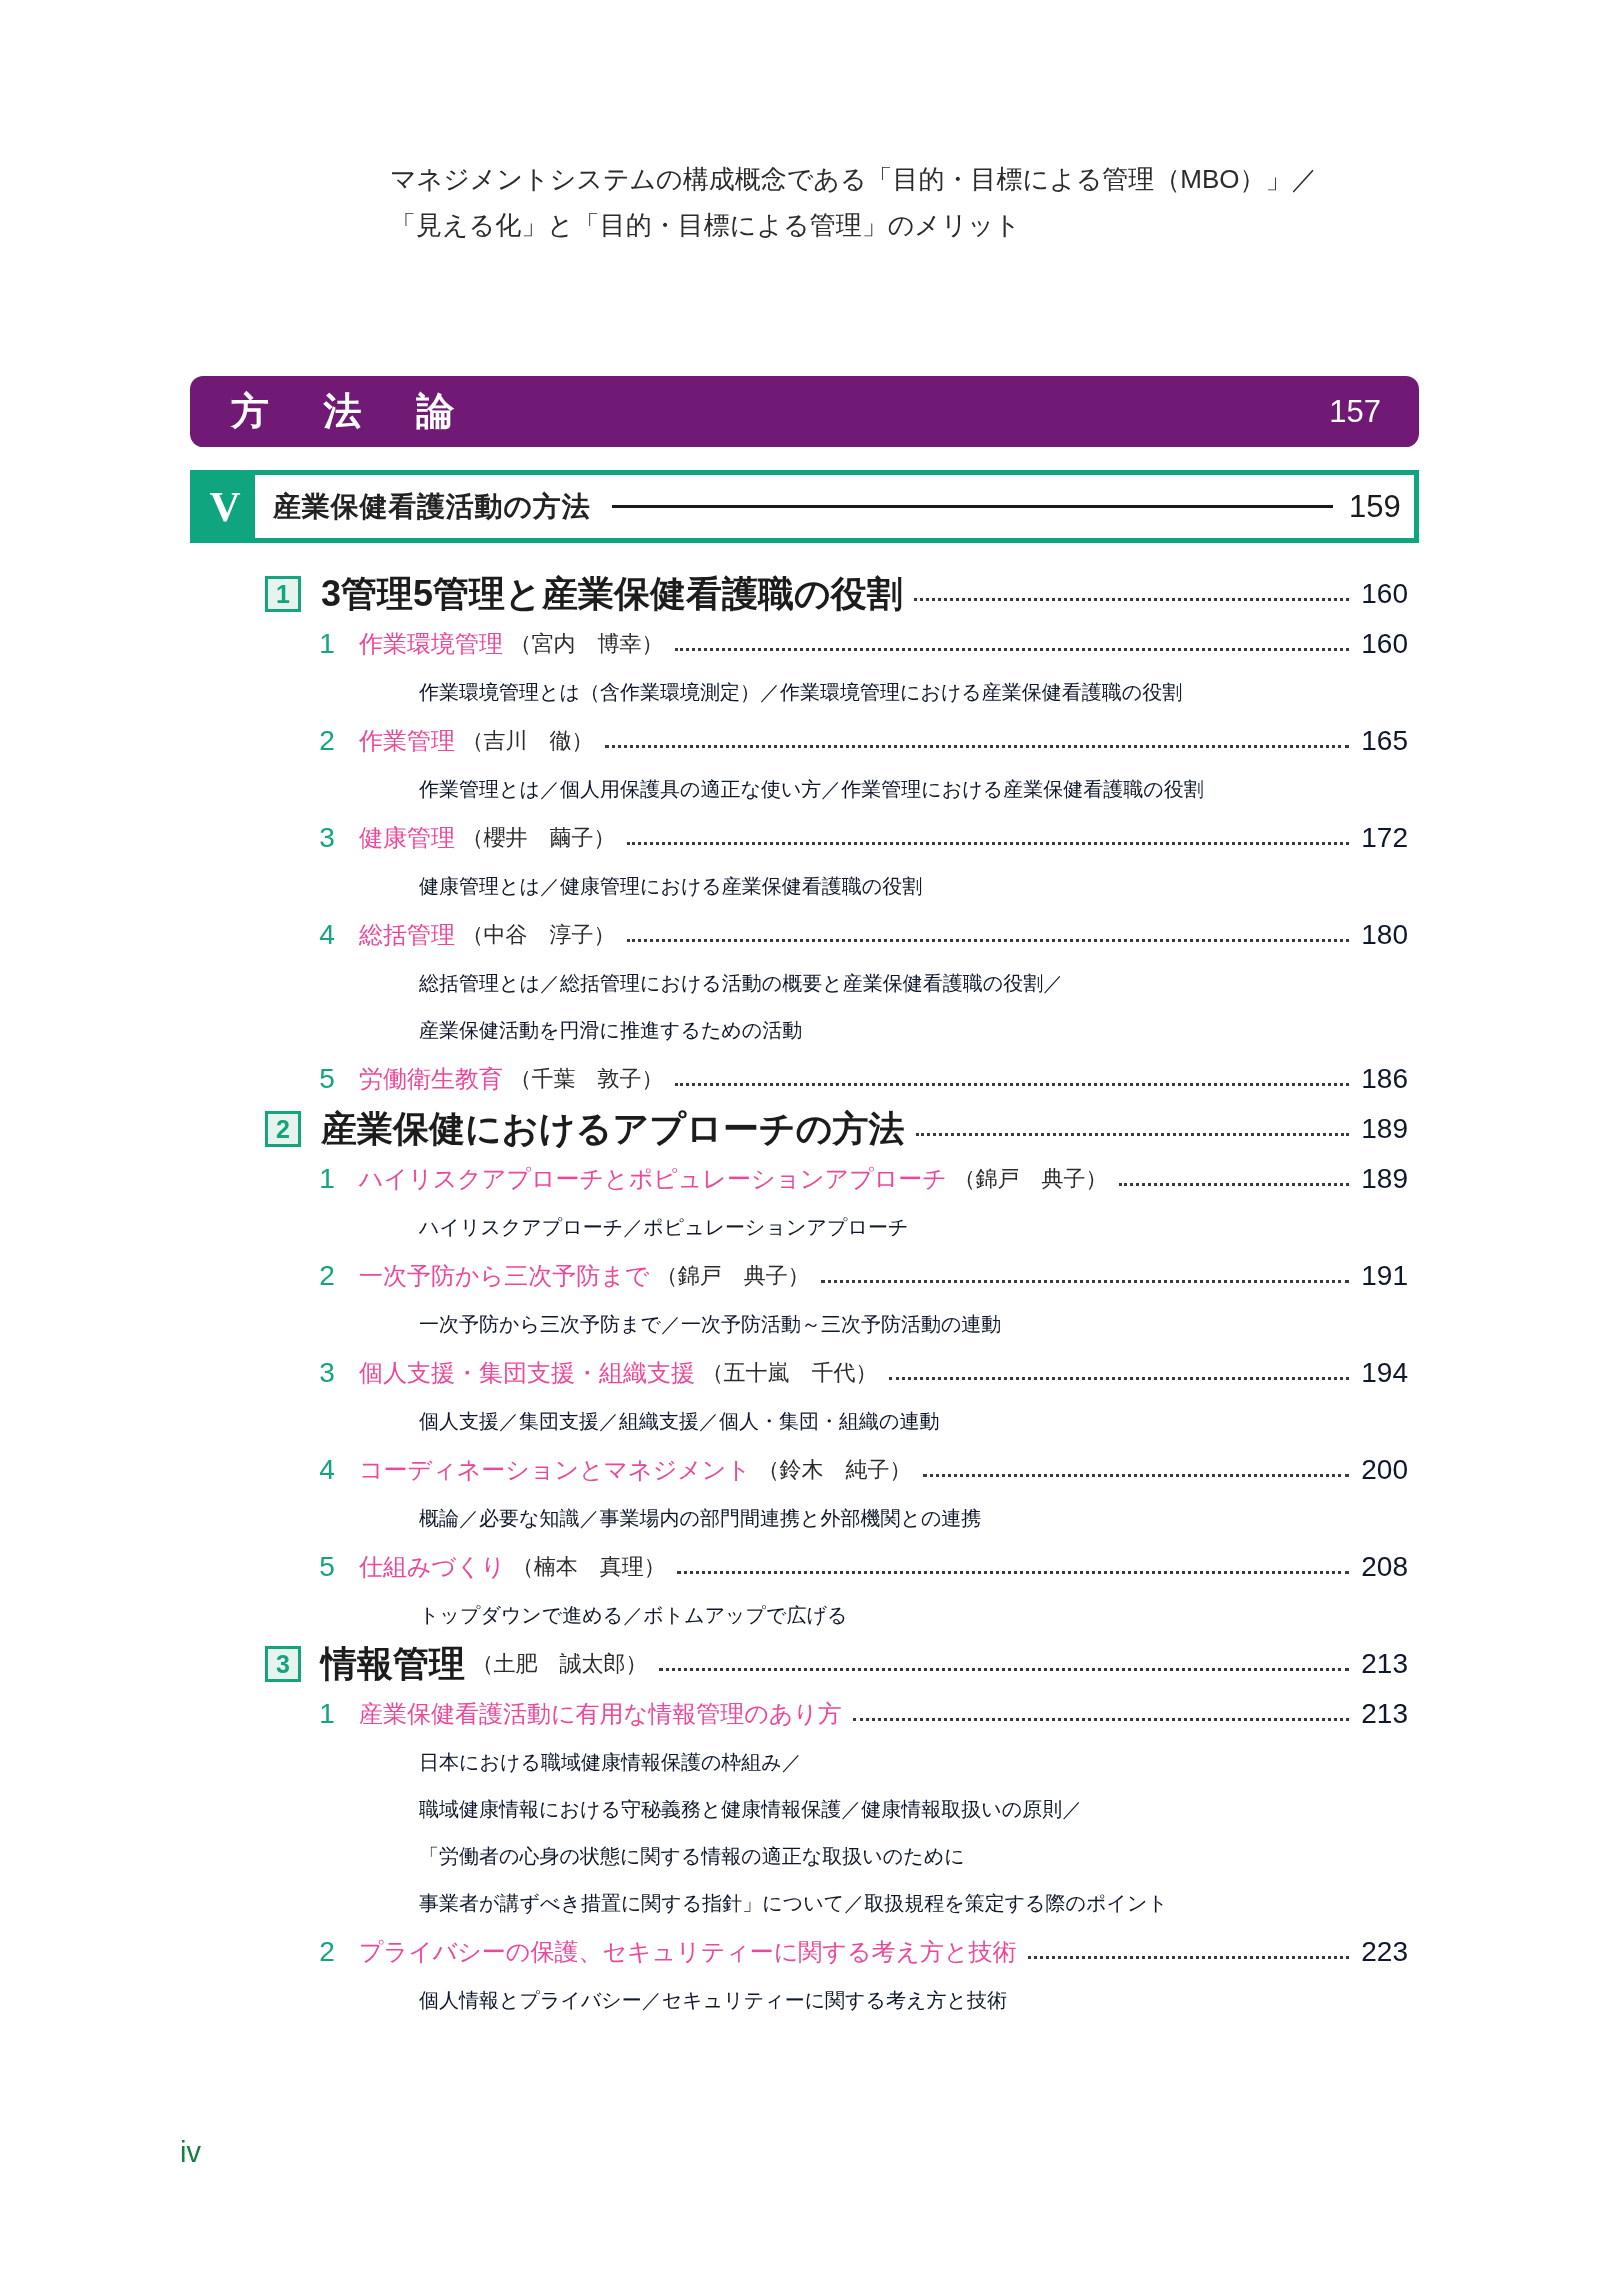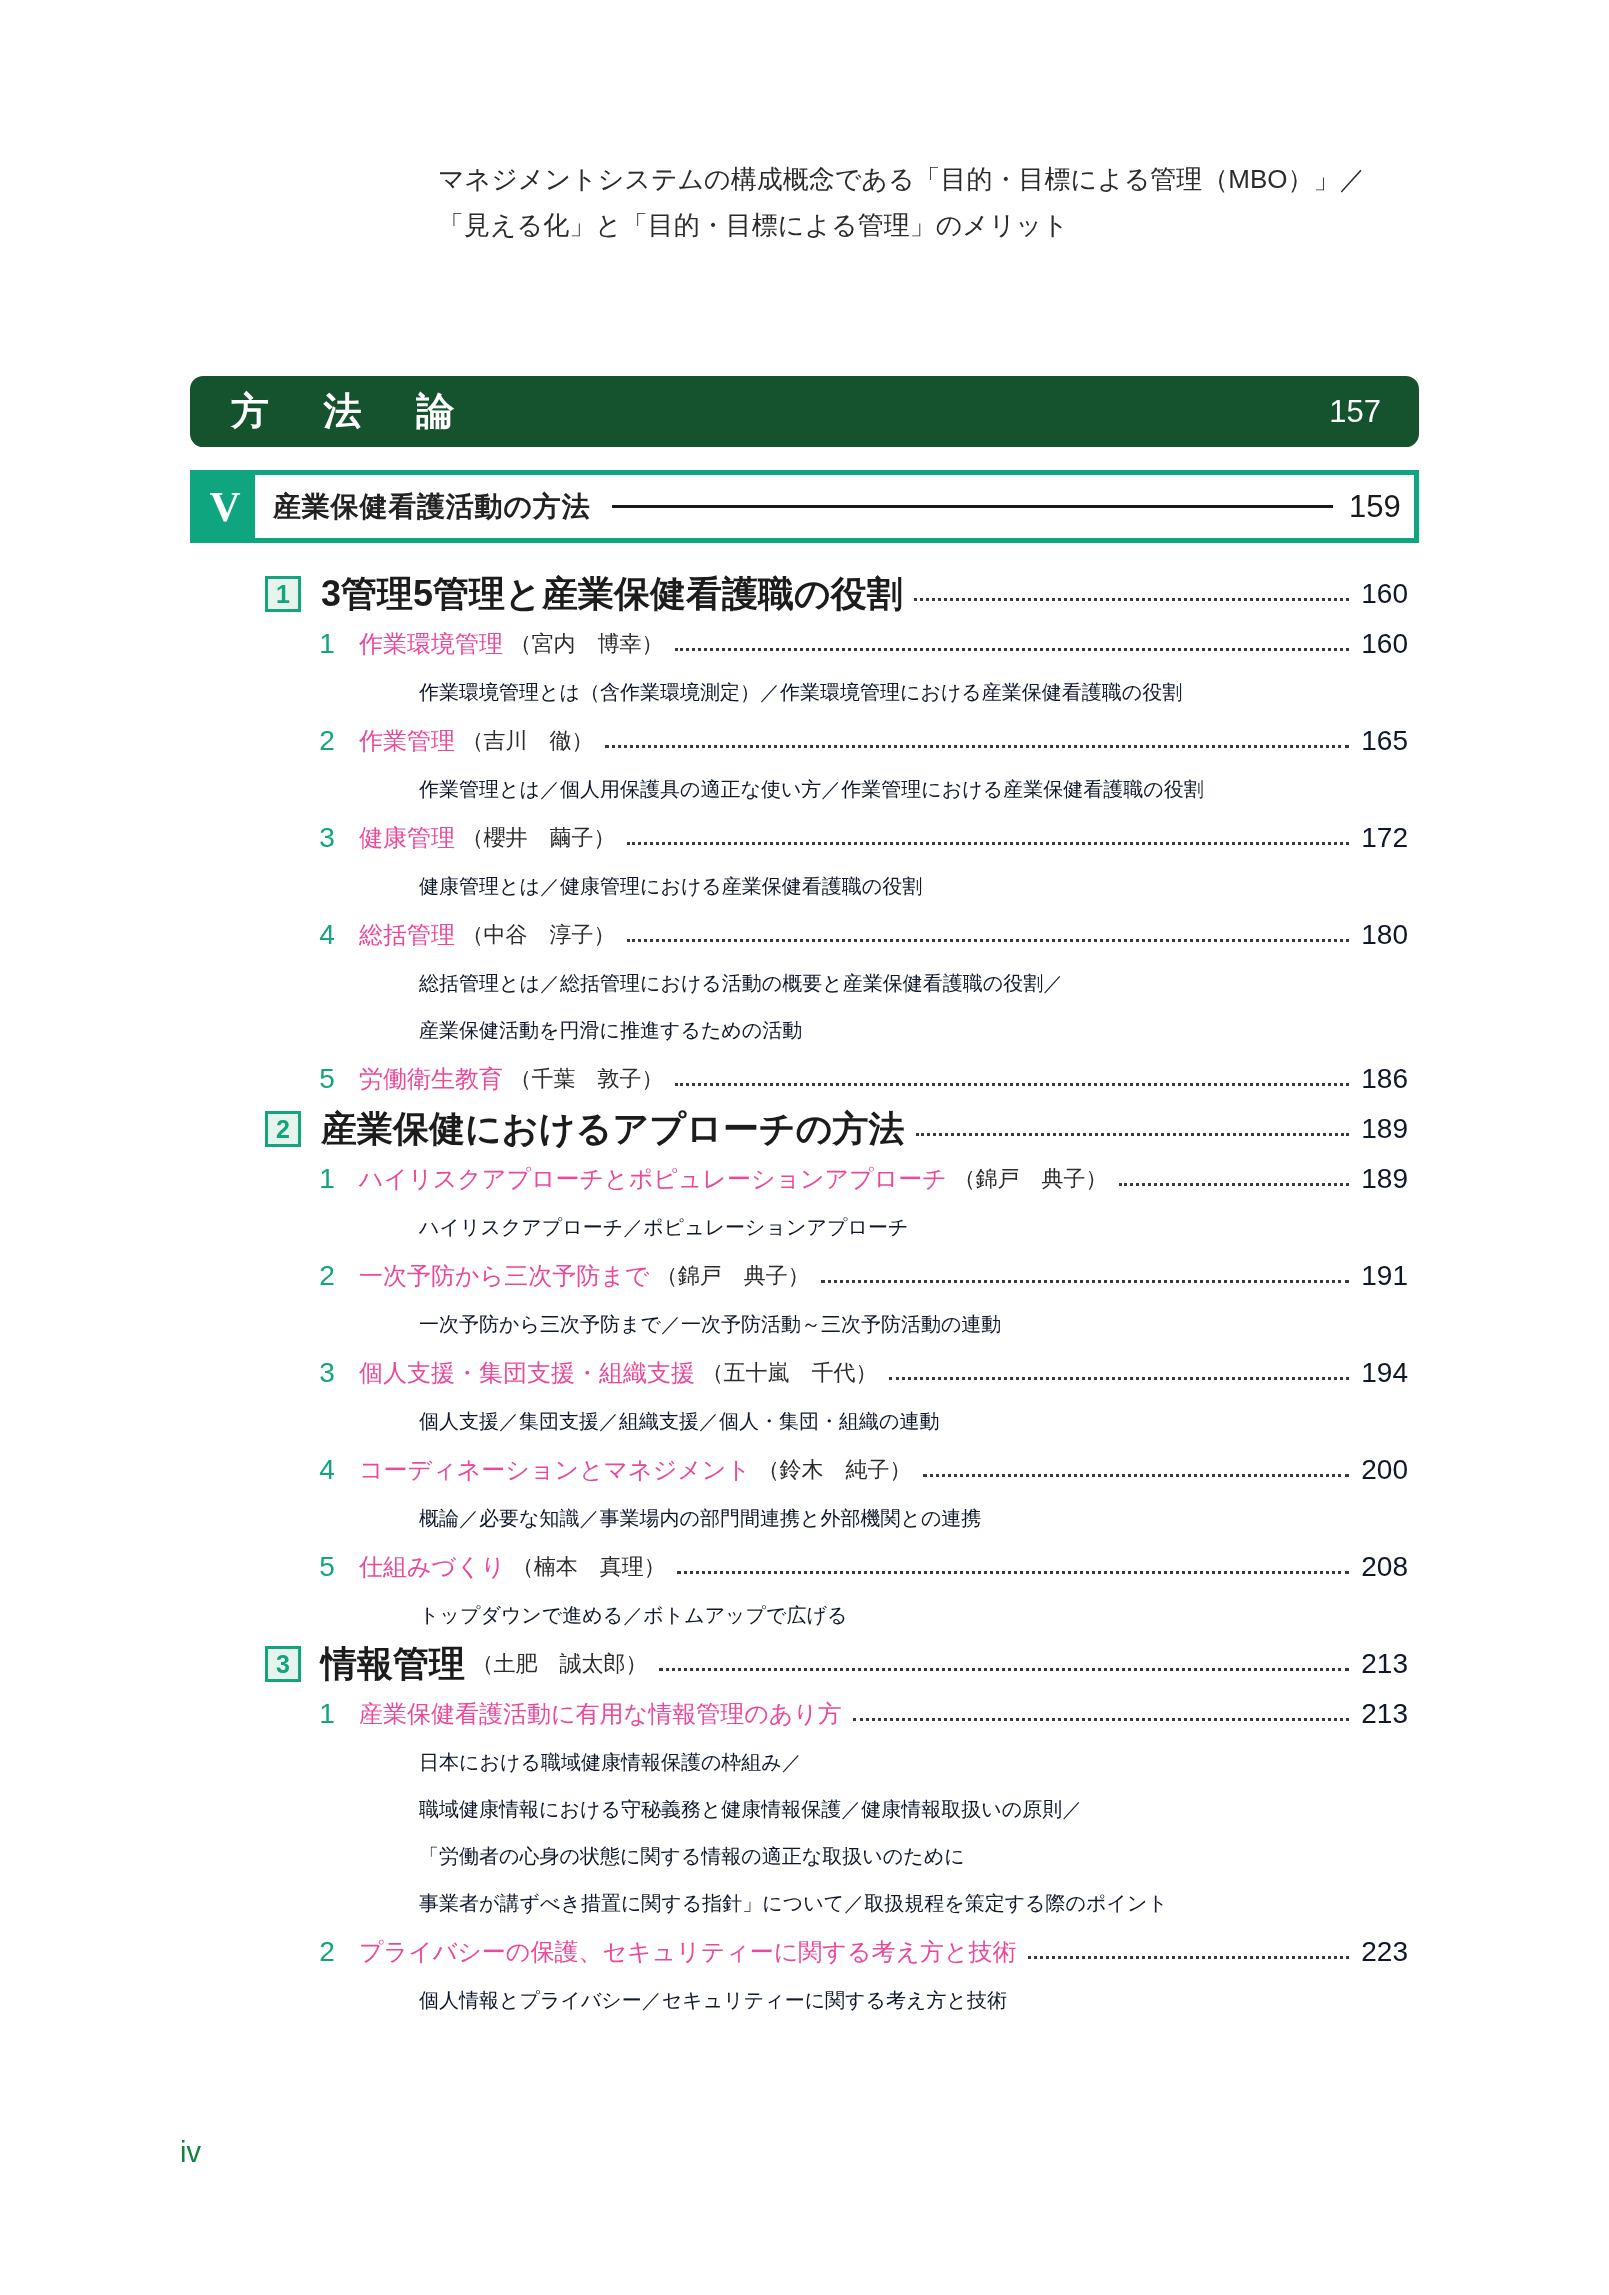--- a/index.html
+++ b/index.html
@@ -6,32 +6,32 @@
   .page {
     position:relative;
     width:1610px; height:2295px;
     background:#ffffff;
     font-family:"Liberation Sans", sans-serif;
     color:#222;
     overflow:hidden;
   }
 
   
-  .intro { position:absolute; left:438px; top:156px; }
+  .intro { position:absolute; left:390px; top:156px; }
   .intro p {
     margin:0; padding:0;
     font-size:26px; line-height:46px; color:#2b2b2b;
     white-space:nowrap;
   }
 
   
   .part-bar {
     position:absolute; left:190px; top:376px;
     width:1229px; height:71px;
-    background:#14532d;
+    background:#701a75;
     border-radius:13.2px;
     display:flex; align-items:center;
     padding:0 38px 0 41px; box-sizing:border-box;gap:36px;
   }
   .part-title {
     color:#fff; font-size:38px; font-weight:bold;
     letter-spacing:8.3px; white-space:nowrap;
   }
   .part-page { margin-left:auto; color:#fff; font-size:31px; }
 

